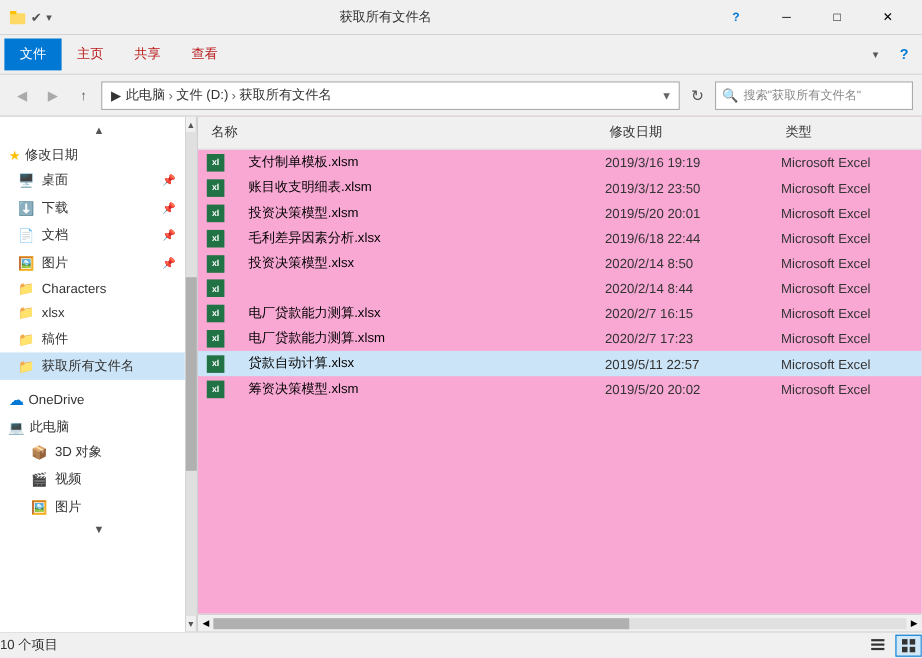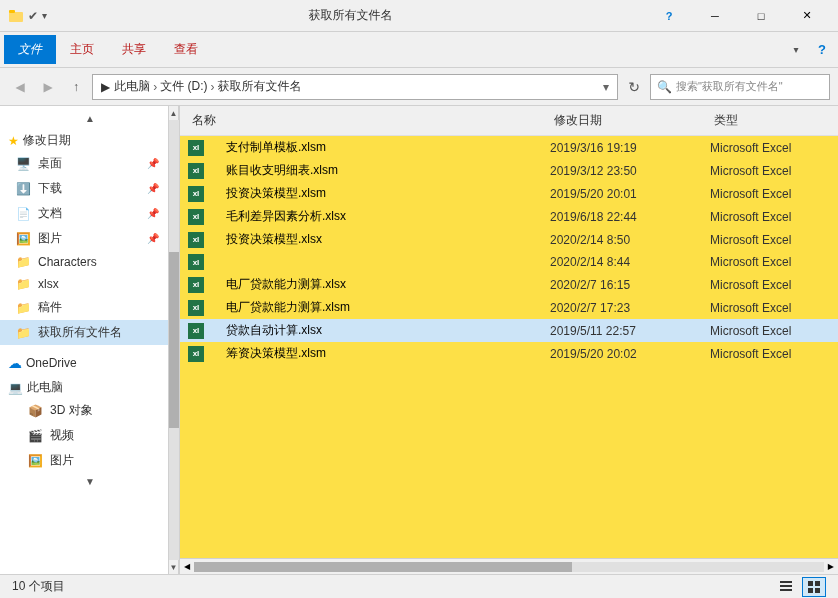--- a/index.html
+++ b/index.html
@@ -30,21 +30,20 @@
     }
     .ribbon-tab {
       padding: 6px 14px;
       font-size: 12px;
       cursor: pointer;
       color: #b91c1c;
     }
     .ribbon-tab.active {
       background: #0078d4;
       color: white;
-      font-style: italic;
     }
 
     
     .address-bar {
       height: 38px;
       background: #f0f0f0;
       display: flex;
       align-items: center;
       padding: 4px 8px;
       gap: 4px;
@@ -126,21 +125,21 @@
       color: #333;
       padding: 6px 8px 2px 8px;
       display: flex;
       align-items: center;
       gap: 4px;
     }
 
     
     .file-list {
       flex: 1;
-      background: #fde047;
+      background: #f9a8d4;
       overflow-y: auto;
     }
     .column-header {
       display: grid;
       grid-template-columns: 1fr 160px 120px;
       padding: 4px 8px;
       font-size: 12px;
       color: #333;
       border-bottom: 1px solid #e0e0e0;
       background: #f0f0f0;
@@ -195,21 +194,21 @@
       background: #b0b0b0;
     }
 
     
     .status-bar {
       height: 24px;
       background: #f0f0f0;
       border-top: 1px solid #d0d0d0;
       display: flex;
       align-items: center;
-      padding: 0 12px;
+      padding: 0 0;
       font-size: 12px;
       color: #333;
     }
     .status-right { margin-left: auto; display: flex; gap: 4px; }
     .view-btn { width: 24px; height: 20px; display: flex; align-items: center; justify-content: center; cursor: pointer; border: 1px solid transparent; }
     .view-btn.active { border-color: #0078d4; background: #d0e8f8; }
     .sidebar-scrollbar { width: 10px; background: #f0f0f0; border-right: 1px solid #d0d0d0; display: flex; flex-direction: column; align-items: center; }
     .scroll-arrow { width: 10px; height: 14px; display: flex; align-items: center; justify-content: center; font-size: 8px; cursor: pointer; color: #555; }
     .v-scroll-track { flex: 1; width: 10px; background: #e0e0e0; position: relative; }
     .v-scroll-thumb { position: absolute; top: 30%; left: 0; width: 100%; height: 40%; background: #b0b0b0; }

